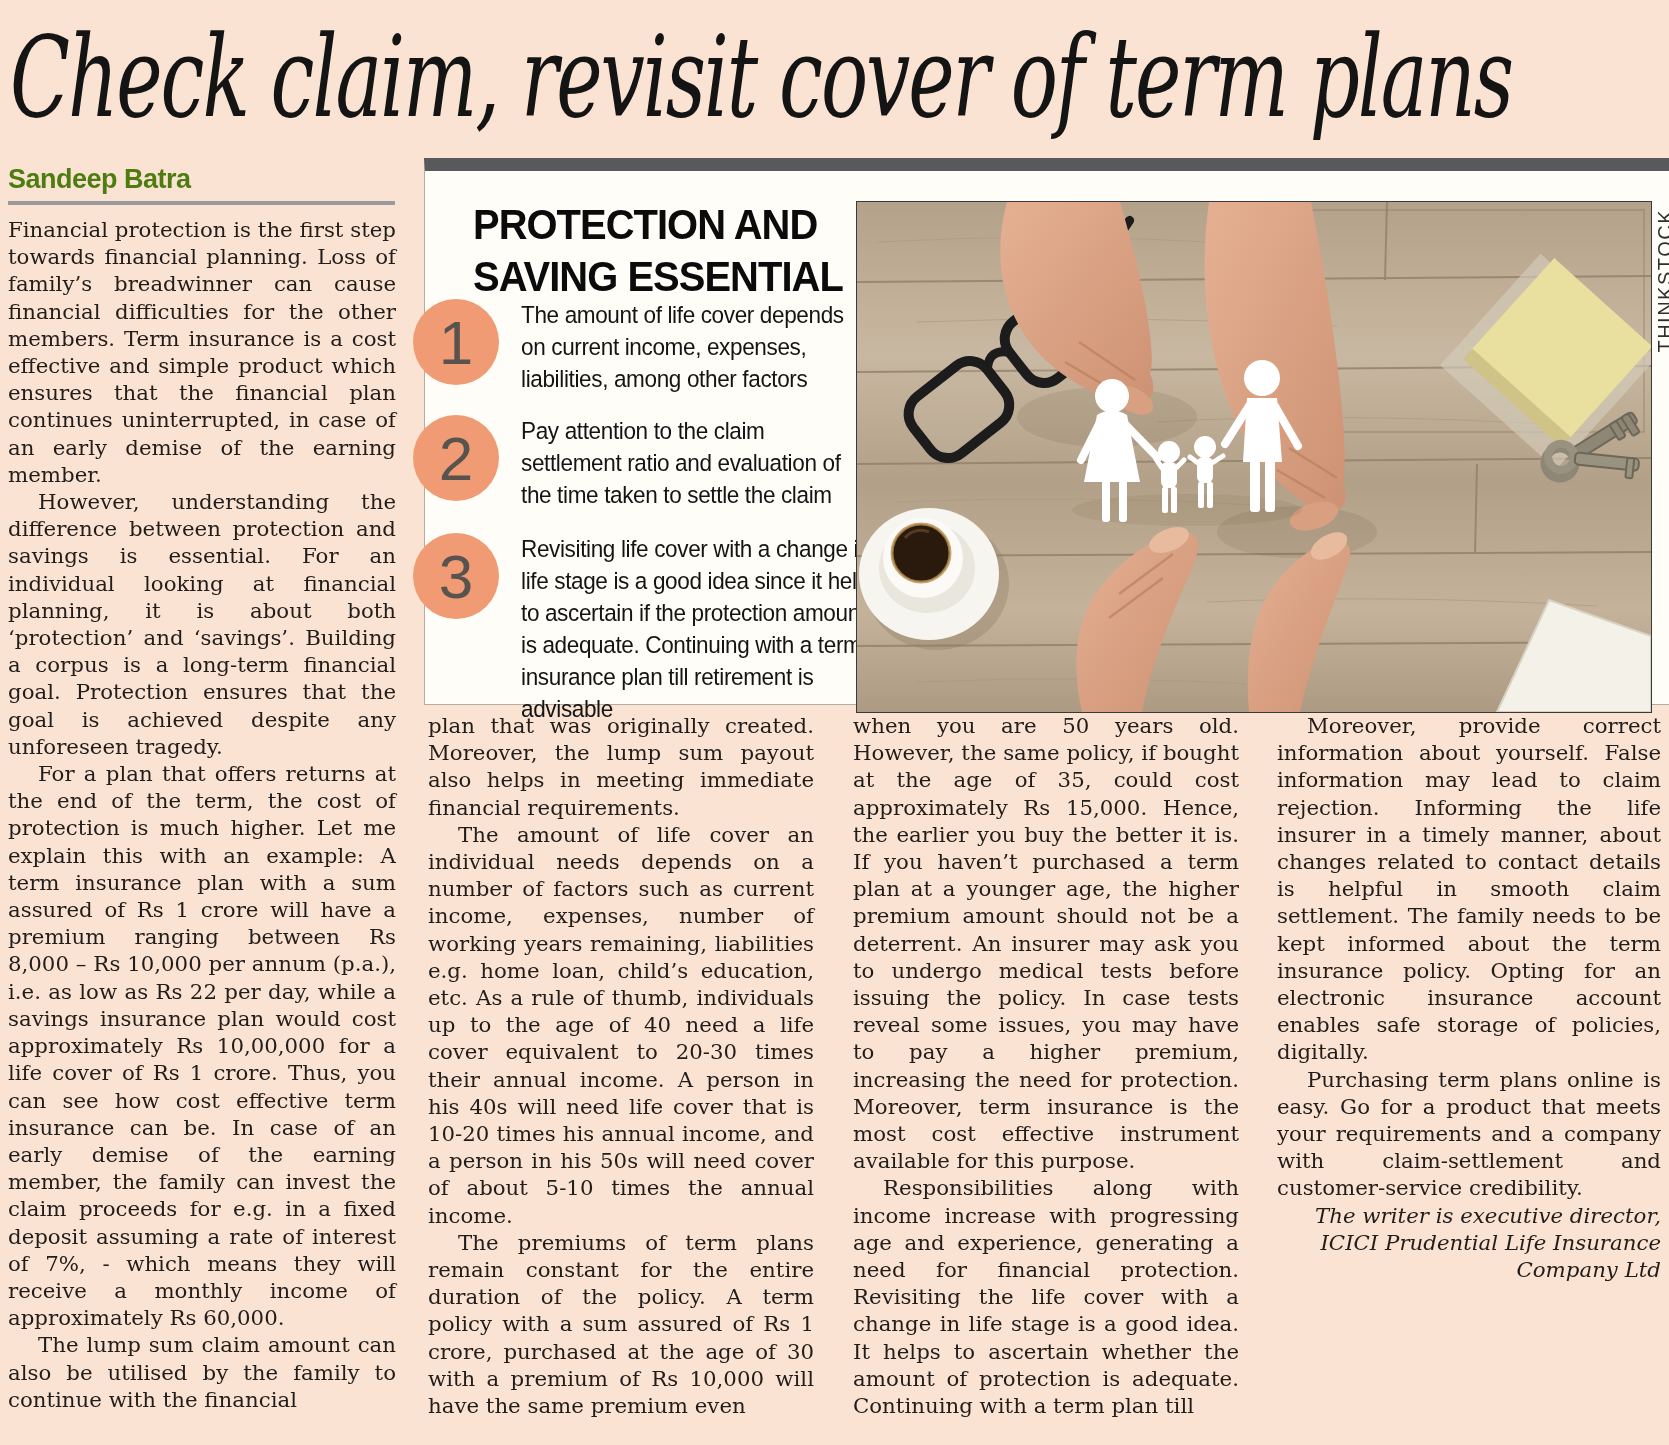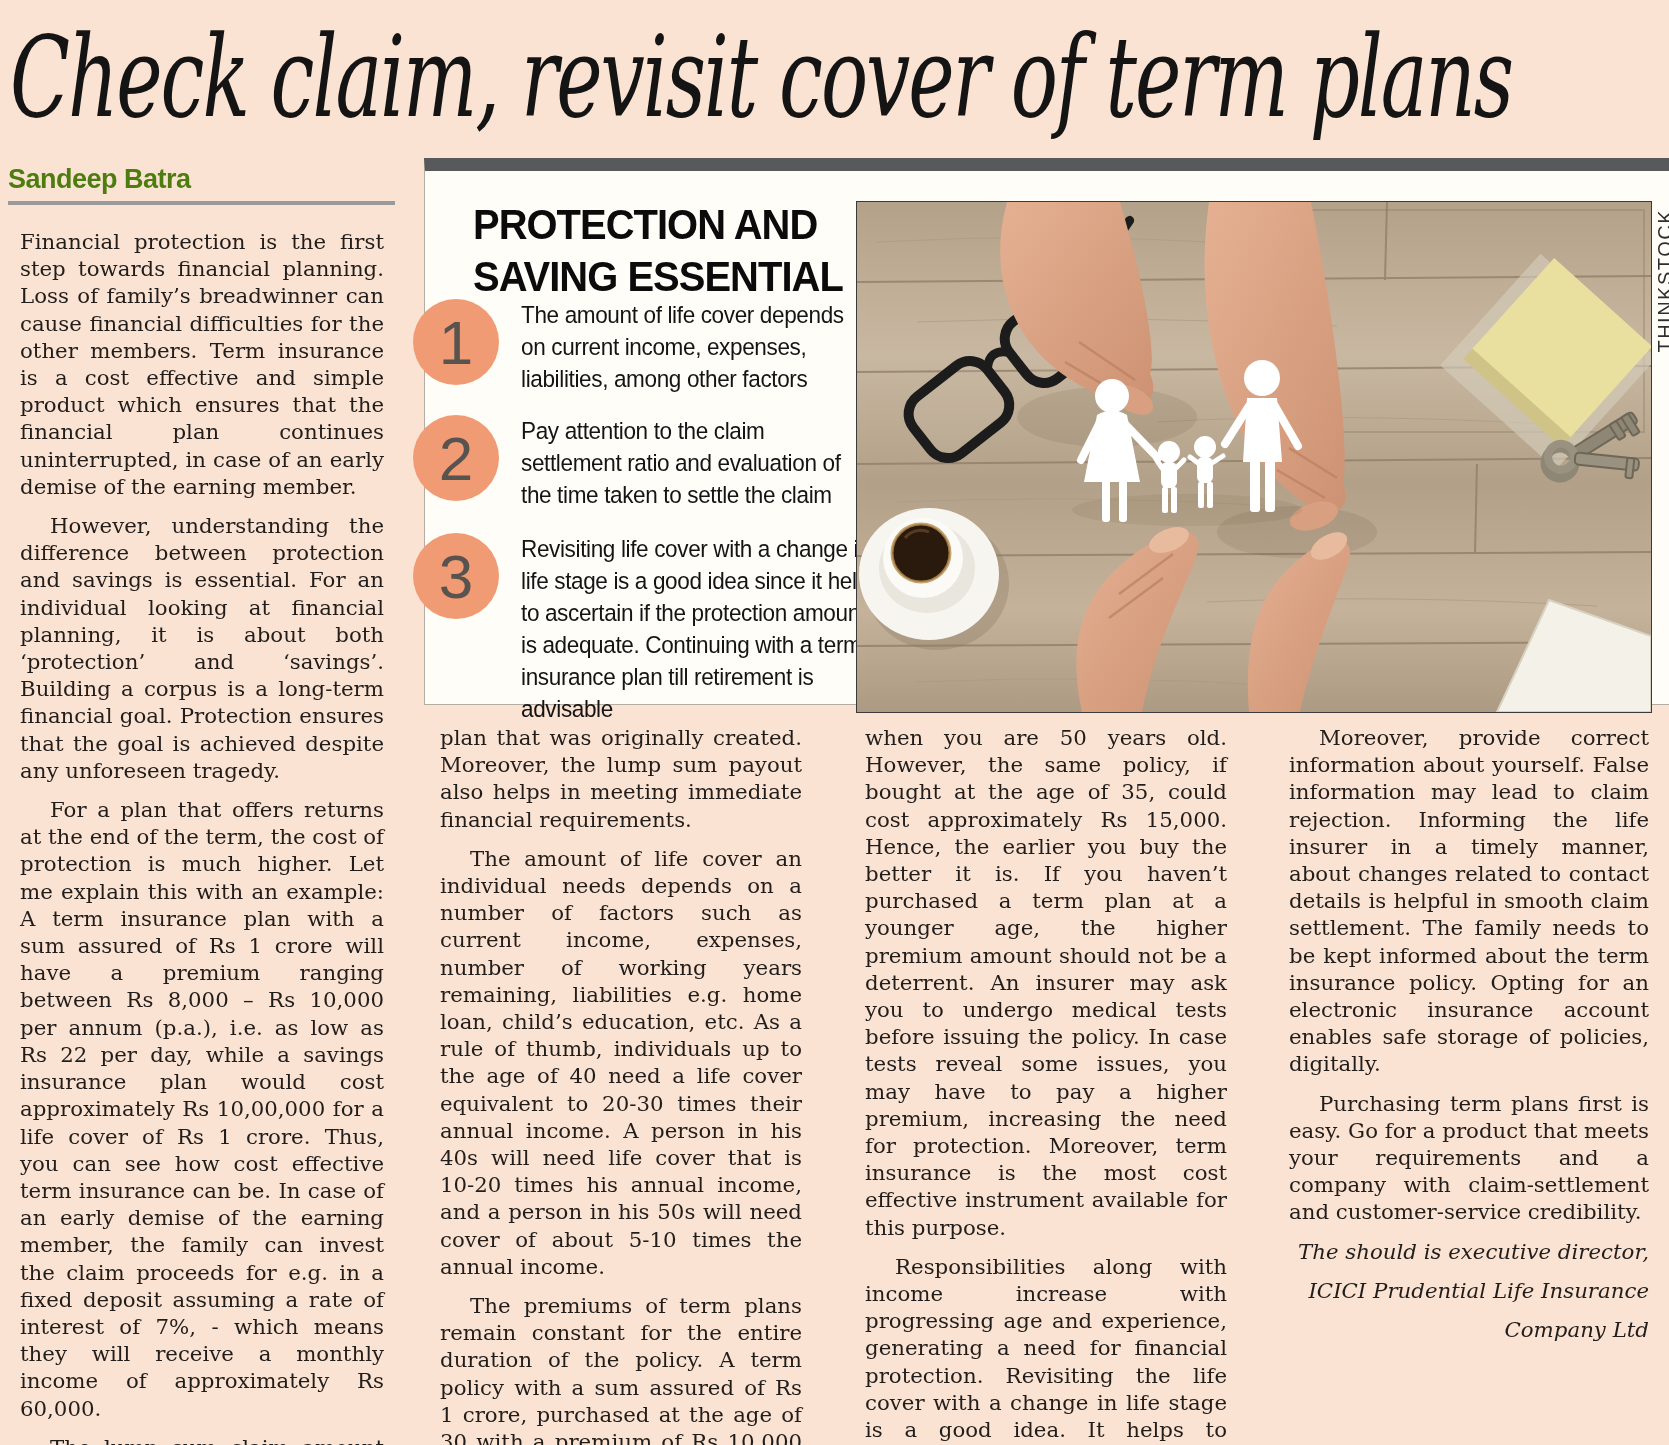--- a/index.html
+++ b/index.html
@@ -5,21 +5,21 @@
   html,body{margin:0;padding:0;}
   #page{position:relative;width:1669px;height:1445px;background:#fbe3d3;overflow:hidden;
         font-family:"DejaVu Serif",serif;color:#211d1b;}
   .headline{position:absolute;left:10px;top:16px;font-style:italic;font-weight:normal;
         font-size:112px;line-height:1.1;white-space:nowrap;letter-spacing:-3px;color:#141414;
         transform:scaleX(0.70);transform-origin:left top;margin:0;}
   .byline{position:absolute;left:8px;top:164px;font-family:"Liberation Sans",sans-serif;
         font-weight:bold;font-size:27px;letter-spacing:-0.5px;color:#4d7c0f;}
   .rule{position:absolute;left:8px;top:201px;width:387px;height:4px;background:#9a9a9a;}
   .col{position:absolute;width:388px;font-size:21.3px;line-height:27.2px;text-align:justify;}
-  .col p{margin:12px;}
+  .col p{margin:0;}
   .col p.ind{text-indent:30px;}
   #col1{left:8px;top:216px;height:1229px;}
   #col2,#col3,#col4{top:712px;height:733px;}
   #col2{left:428px;width:386px;}
   #col3{left:853px;width:386px;}
   #col4{left:1277px;width:384px;}
   .attr{font-style:italic;text-align:right;text-indent:0;}
   
   #infobox{position:absolute;left:424px;top:158px;width:1257px;height:547px;box-sizing:border-box;
         background:#fffdf8;border:1px solid #b3ada3;border-top:13px solid #57595b;}
@@ -212,19 +212,19 @@
     <p class="ind">The premiums of term plans remain constant for the entire duration of the policy. A term policy with a sum assured of Rs 1 crore, purchased at the age of 30 with a premium of Rs 10,000 will have the same premium even</p>
   </div>
 
   <div id="col3" class="col">
     <p>when you are 50 years old. However, the same policy, if bought at the age of 35, could cost approximately Rs 15,000. Hence, the earlier you buy the better it is. If you haven’t purchased a term plan at a younger age, the higher premium amount should not be a deterrent. An insurer may ask you to undergo medical tests before issuing the policy. In case tests reveal some issues, you may have to pay a higher premium, increasing the need for protection. Moreover, term insurance is the most cost effective instrument available for this purpose.</p>
     <p class="ind">Responsibilities along with income increase with progressing age and experience, generating a need for financial protection. Revisiting the life cover with a change in life stage is a good idea. It helps to ascertain whether the amount of protection is adequate. Continuing with a term plan till</p>
   </div>
 
   <div id="col4" class="col">
     <p class="ind">Moreover, provide correct information about yourself. False information may lead to claim rejection. Informing the life insurer in a timely manner, about changes related to contact details is helpful in smooth claim settlement. The family needs to be kept informed about the term insurance policy. Opting for an electronic insurance account enables safe storage of policies, digitally.</p>
-    <p class="ind">Purchasing term plans first is easy. Go for a product that meets your requirements and a company with claim-settlement and customer-service credibility.</p>
-    <p class="attr">The should is executive director,</p>
+    <p class="ind">Purchasing term plans online is easy. Go for a product that meets your requirements and a company with claim-settlement and customer-service credibility.</p>
+    <p class="attr">The writer is executive director,</p>
     <p class="attr">ICICI Prudential Life Insurance</p>
     <p class="attr">Company Ltd</p>
   </div>
 
 </div>
 
 </body></html>

